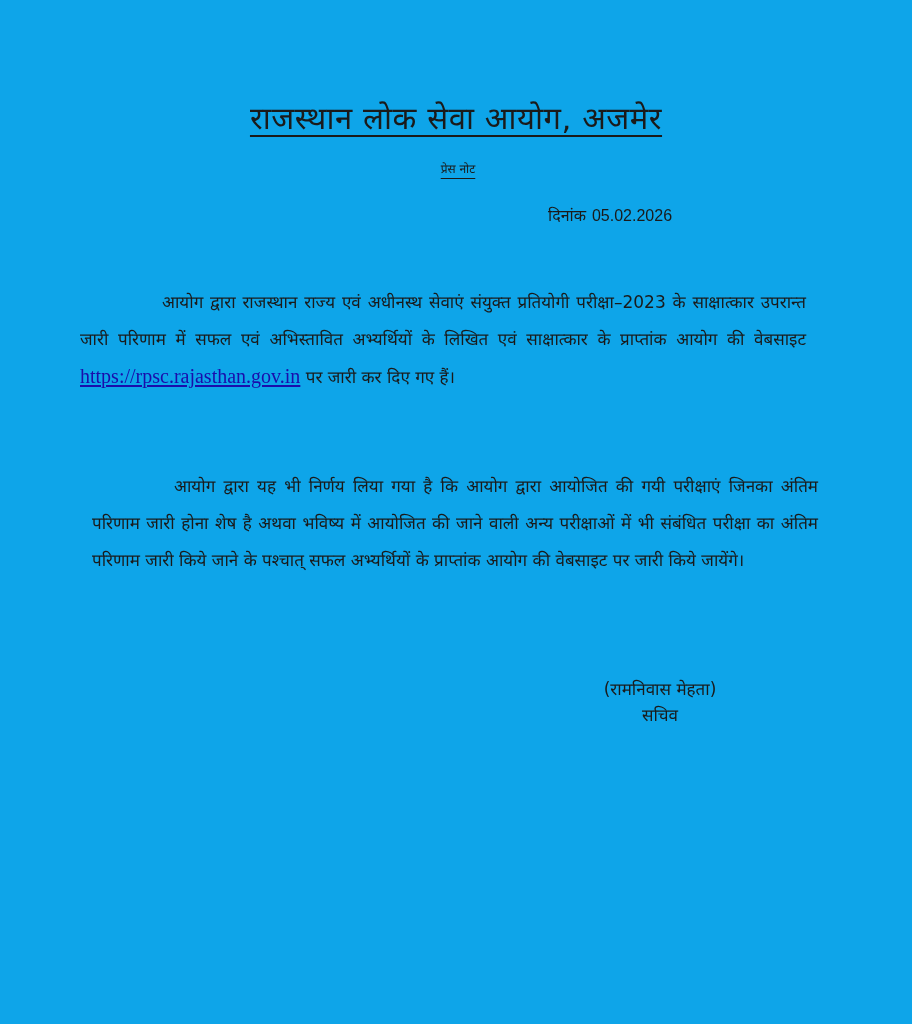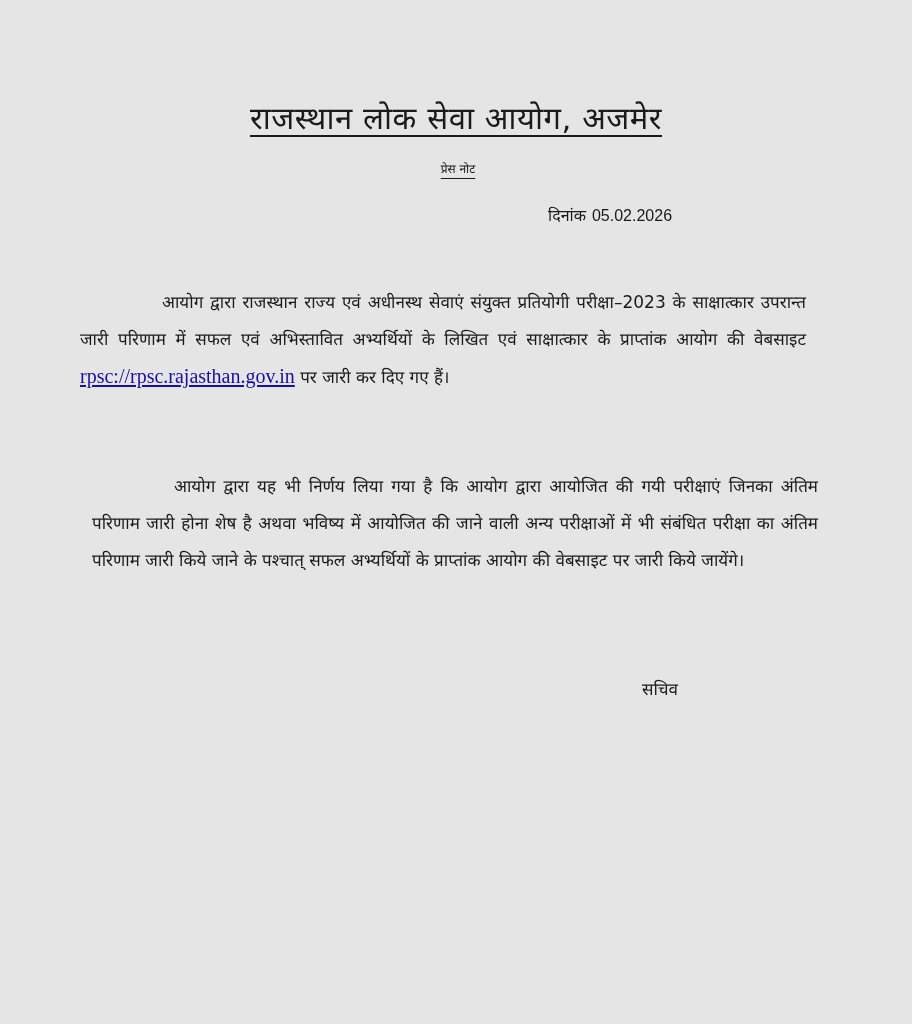--- a/index.html
+++ b/index.html
@@ -12,21 +12,21 @@
       height: 1024px;
       position: relative;
       overflow: hidden;
       font-family: "DejaVu Sans", "Liberation Sans", sans-serif;
       color: #1a1a1a;
     }
     .page {
       position: absolute;
       left: 0; top: 0;
       width: 912px; height: 1024px;
-      background: #e5e5e5;
+      background: #0ea5e9;
     }
     .title {
       position: absolute;
       left: 0; right: 0;
       top: 96px;
       text-align: center;
       font-size: 31px;
       letter-spacing: 0.5px;
     }
     .title span {
@@ -95,21 +95,22 @@
   </div>
 
   <div class="subtitle">
     <span>प्रेस नोट</span>
   </div>
 
   <div class="date">
     <span>दिनांक</span><span class="num">05.02.2026</span>
   </div>
 
-  <p class="para para1" style="margin:0;"><span>आयोग द्वारा राजस्थान राज्य एवं अधीनस्थ सेवाएं संयुक्त प्रतियोगी परीक्षा–2023 के साक्षात्कार उपरान्त जारी परिणाम में सफल एवं अभिस्तावित अभ्यर्थियों के लिखित एवं साक्षात्कार के प्राप्तांक आयोग की वेबसाइट </span><a class="link" href="#">rpsc://rpsc.rajasthan.gov.in</a><span> पर जारी कर दिए गए हैं।</span></p>
+  <p class="para para1" style="margin:0;"><span>आयोग द्वारा राजस्थान राज्य एवं अधीनस्थ सेवाएं संयुक्त प्रतियोगी परीक्षा–2023 के साक्षात्कार उपरान्त जारी परिणाम में सफल एवं अभिस्तावित अभ्यर्थियों के लिखित एवं साक्षात्कार के प्राप्तांक आयोग की वेबसाइट </span><a class="link" href="#">https://rpsc.rajasthan.gov.in</a><span> पर जारी कर दिए गए हैं।</span></p>
 
   <p class="para para2" style="margin:12px;"><span>आयोग द्वारा यह भी निर्णय लिया गया है कि आयोग द्वारा आयोजित की गयी परीक्षाएं जिनका अंतिम परिणाम जारी होना शेष है अथवा भविष्य में आयोजित की जाने वाली अन्य परीक्षाओं में भी संबंधित परीक्षा का अंतिम परिणाम जारी किये जाने के पश्चात् सफल अभ्यर्थियों के प्राप्तांक आयोग की वेबसाइट पर जारी किये जायेंगे।</span></p>
 
   <div class="signature">
+    <div>(रामनिवास मेहता)</div>
     <div>सचिव</div>
   </div>
 
 </div>
 
 </body></html>

